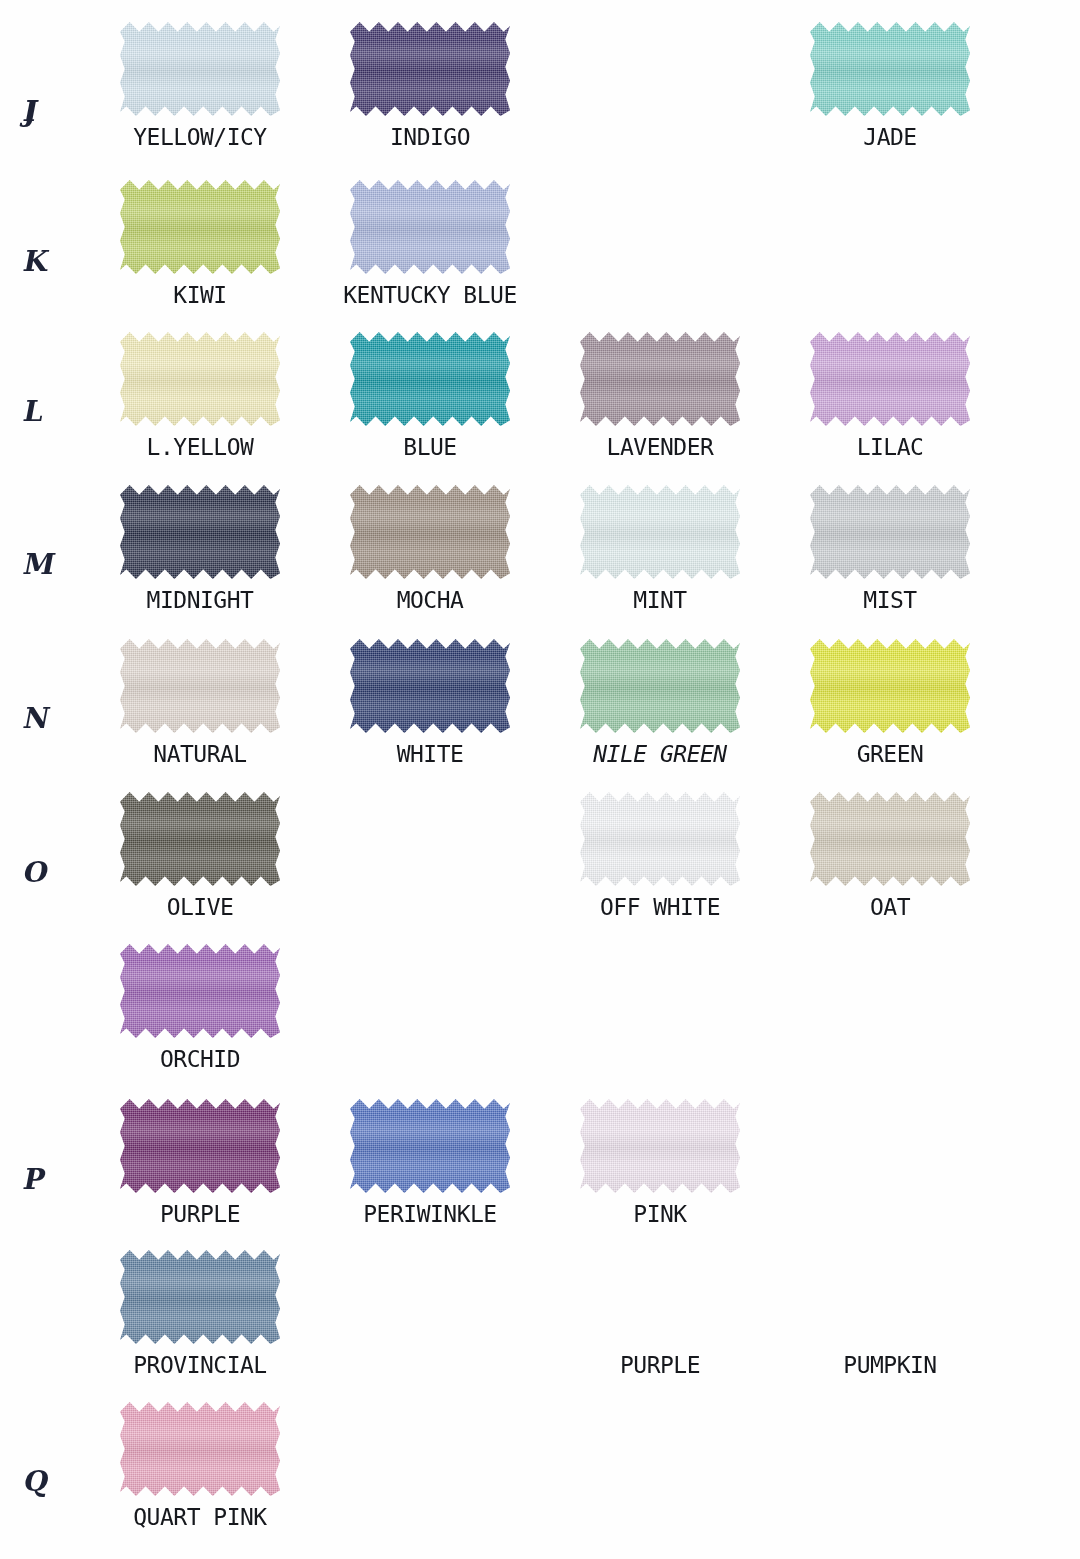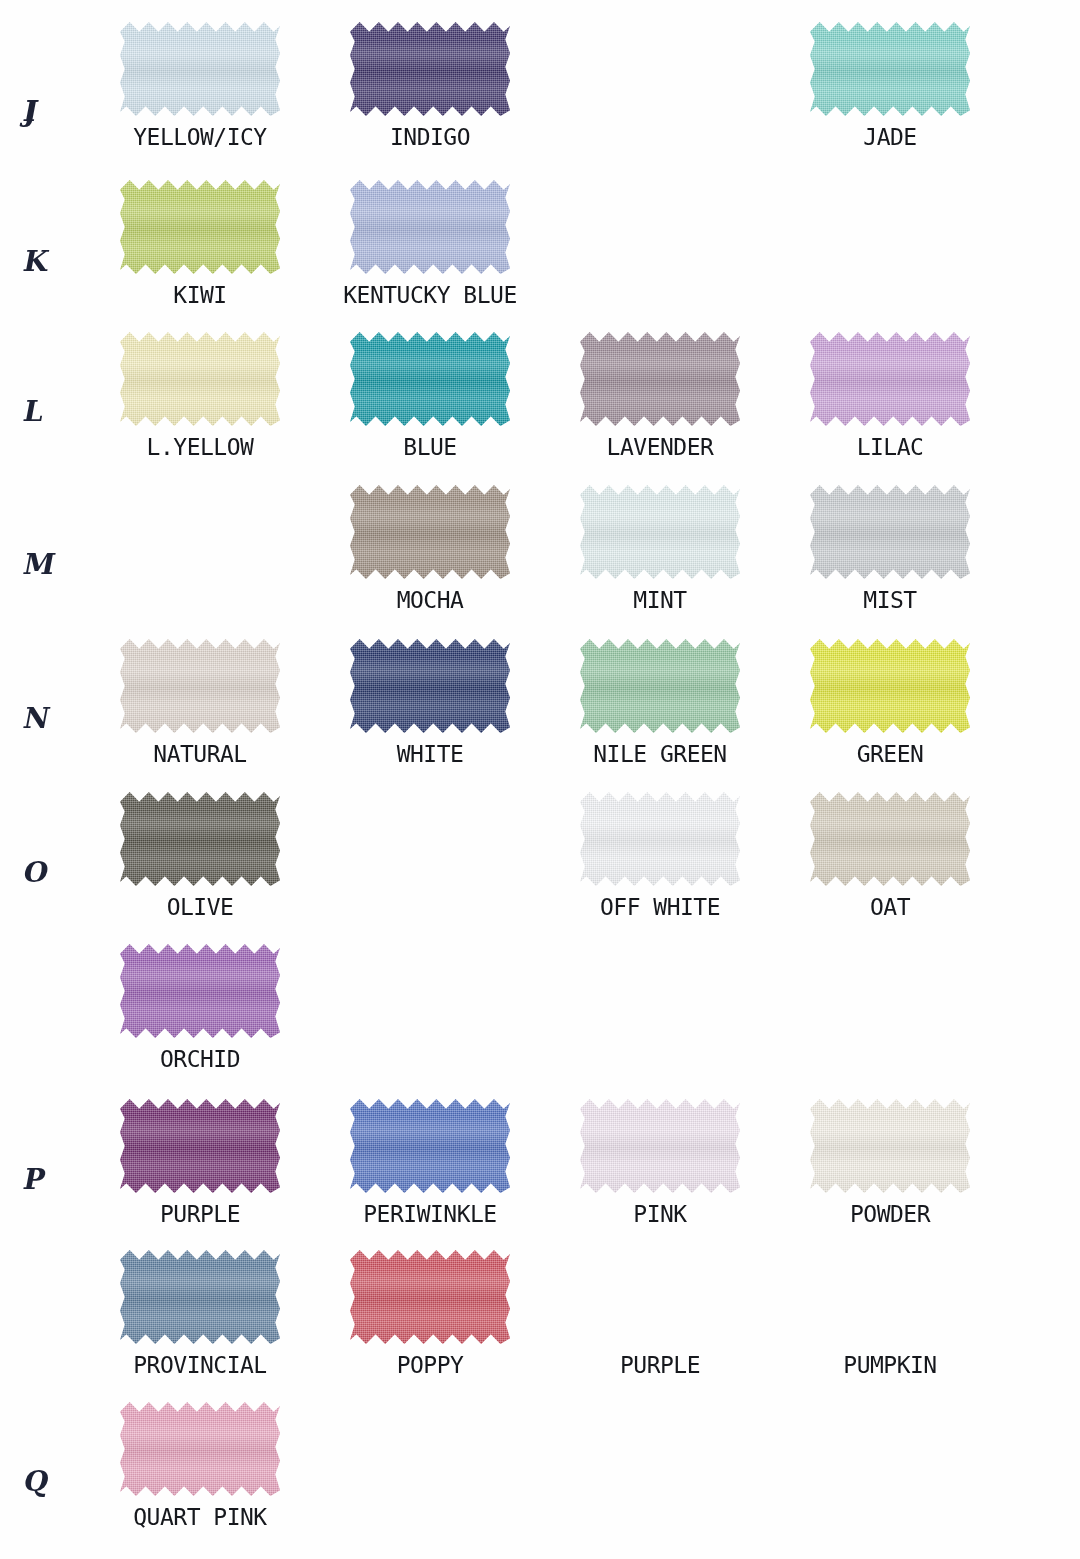--- a/index.html
+++ b/index.html
@@ -169,20 +169,26 @@
       </div>
       <div class="cell-label">LAVENDER</div>
     </div>
     <div class="cell" style="left: 800px; top: 330px;">
       <div class="swatch-wrap">
         <div class="swatch" style="background: rgb(200, 158, 215);"></div>
       </div>
       <div class="cell-label">LILAC</div>
     </div>
     <div class="row-letter" style="left: 24px; top: 548px;">M</div>
+    <div class="cell" style="left: 110px; top: 483px;">
+      <div class="swatch-wrap">
+        <div class="swatch" style="background: rgb(37, 43, 68);"></div>
+      </div>
+      <div class="cell-label">MIDNIGHT</div>
+    </div>
     <div class="cell" style="left: 570px; top: 483px;">
       <div class="swatch-wrap">
         <div class="swatch" style="background: rgb(223, 237, 238);"></div>
       </div>
       <div class="cell-label">MINT</div>
     </div>
     <div class="cell" style="left: 340px; top: 483px;">
       <div class="swatch-wrap">
         <div class="swatch" style="background: rgb(155, 140, 127);"></div>
       </div>
@@ -200,21 +206,21 @@
         <div class="swatch" style="background: rgb(222, 212, 204);"></div>
       </div>
       <div class="cell-label">NATURAL</div>
     </div>
     <div class="cell" style="left: 340px; top: 637px;">
       <div class="swatch-wrap">
         <div class="swatch" style="background: rgb(37, 53, 106);"></div>
       </div>
       <div class="cell-label">WHITE</div>
     </div>
-    <div class="cell" style="left: 570px; top: 637px;">
+    <div class="cell" style="left: 570px; top: 637px; font-style: italic;">
       <div class="swatch-wrap">
         <div class="swatch" style="background: rgb(147, 198, 162);"></div>
       </div>
       <div class="cell-label">NILE GREEN</div>
     </div>
     <div class="cell" style="left: 800px; top: 637px;">
       <div class="swatch-wrap">
         <div class="swatch" style="background: rgb(226, 232, 58);"></div>
       </div>
       <div class="cell-label">GREEN</div>
@@ -256,37 +262,25 @@
         <div class="swatch" style="background: rgb(78, 110, 192);"></div>
       </div>
       <div class="cell-label">PERIWINKLE</div>
     </div>
     <div class="cell" style="left: 570px; top: 1097px;">
       <div class="swatch-wrap">
         <div class="swatch" style="background: rgb(239, 227, 239);"></div>
       </div>
       <div class="cell-label">PINK</div>
     </div>
-    <div class="cell" style="left: 800px; top: 1097px;">
-      <div class="swatch-wrap">
-        <div class="swatch" style="background: rgb(241, 237, 227);"></div>
-      </div>
-      <div class="cell-label">POWDER</div>
-    </div>
     <div class="cell" style="left: 110px; top: 1248px;">
       <div class="swatch-wrap">
         <div class="swatch" style="background: rgb(94, 126, 159);"></div>
       </div>
       <div class="cell-label">PROVINCIAL</div>
-    </div>
-    <div class="cell" style="left: 340px; top: 1248px;">
-      <div class="swatch-wrap">
-        <div class="swatch" style="background: rgb(206, 78, 92);"></div>
-      </div>
-      <div class="cell-label">POPPY</div>
     </div>
     <div class="cell label-only" style="left: 570px; top: 1248px;">
       <div class="swatch-wrap"></div>
       <div class="cell-label">PURPLE</div>
     </div>
     <div class="cell label-only" style="left: 800px; top: 1248px;">
       <div class="swatch-wrap"></div>
       <div class="cell-label">PUMPKIN</div>
     </div>
     <div class="row-letter" style="left: 24px; top: 1465px;">Q</div>

